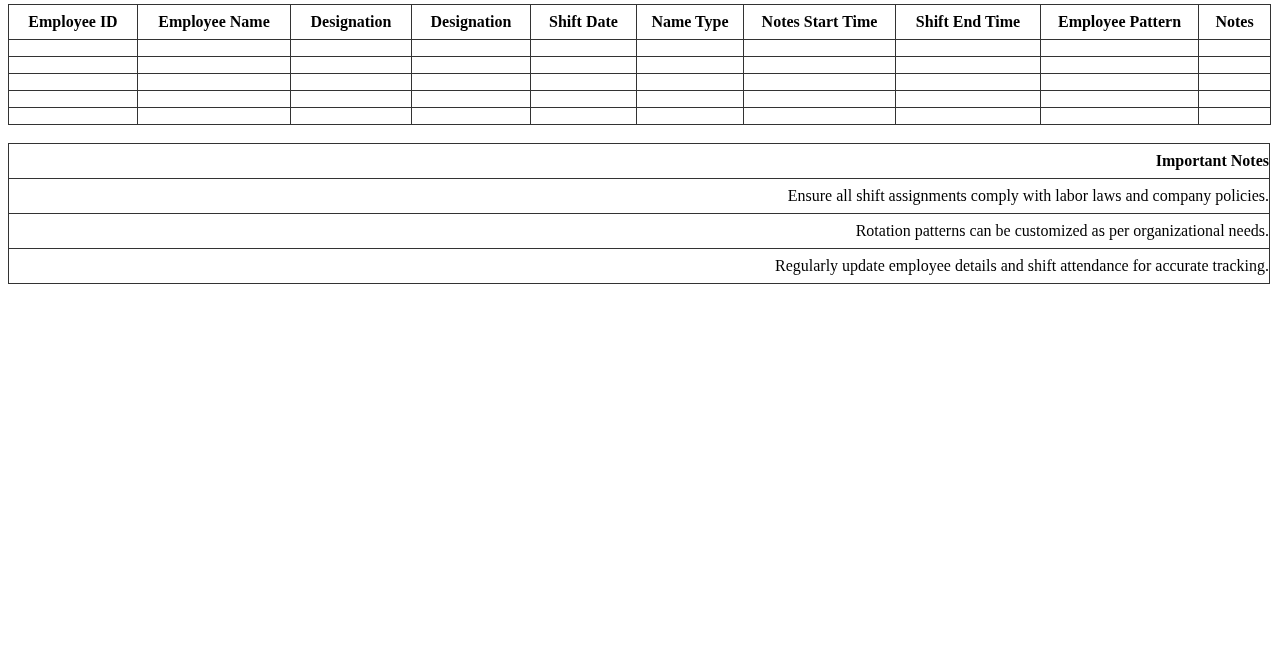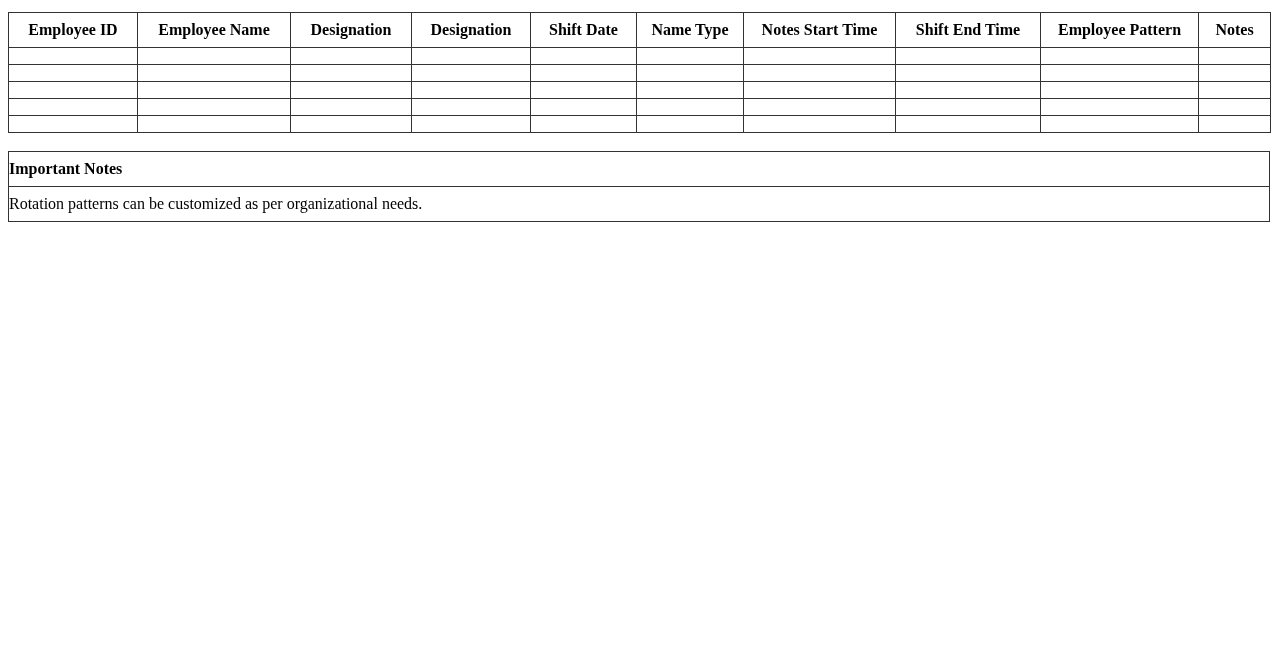--- a/index.html
+++ b/index.html
@@ -11,21 +11,21 @@
       overflow: hidden;
     }
     body {
       font-family: "Liberation Serif", "DejaVu Serif", serif;
       color: #000000;
       font-size: 16px;
     }
     .wrap {
       position: absolute;
       left: 8px;
-      top: 12px;
+      top: 4px;
       width: 1262px;
     }
     table {
       border-collapse: collapse;
       width: 1262px;
       table-layout: fixed;
     }
     table.schedule th,
     table.schedule td {
       border: 1px solid #333333;
@@ -41,21 +41,21 @@
     table.schedule td {
       height: 16px;
     }
     table.notes {
       margin-top: 18px;
     }
     table.notes th,
     table.notes td {
       border: 1px solid #333333;
       height: 34px;
-      text-align: left;
+      text-align: right;
       vertical-align: middle;
       padding: 0;
       font-size: 16px;
       margin-left: 29px;
     }
     table.notes th {
       font-weight: bold;
     }
   </style>
 </head>
@@ -154,17 +154,23 @@
   </table>
 
   <table class="notes">
     <thead>
       <tr>
         <th>Important Notes</th>
       </tr>
     </thead>
     <tbody>
       <tr>
+        <td>Ensure all shift assignments comply with labor laws and company policies.</td>
+      </tr>
+      <tr>
         <td>Rotation patterns can be customized as per organizational needs.</td>
+      </tr>
+      <tr>
+        <td>Regularly update employee details and shift attendance for accurate tracking.</td>
       </tr>
     </tbody>
   </table>
 </div>
 
 </body></html>

